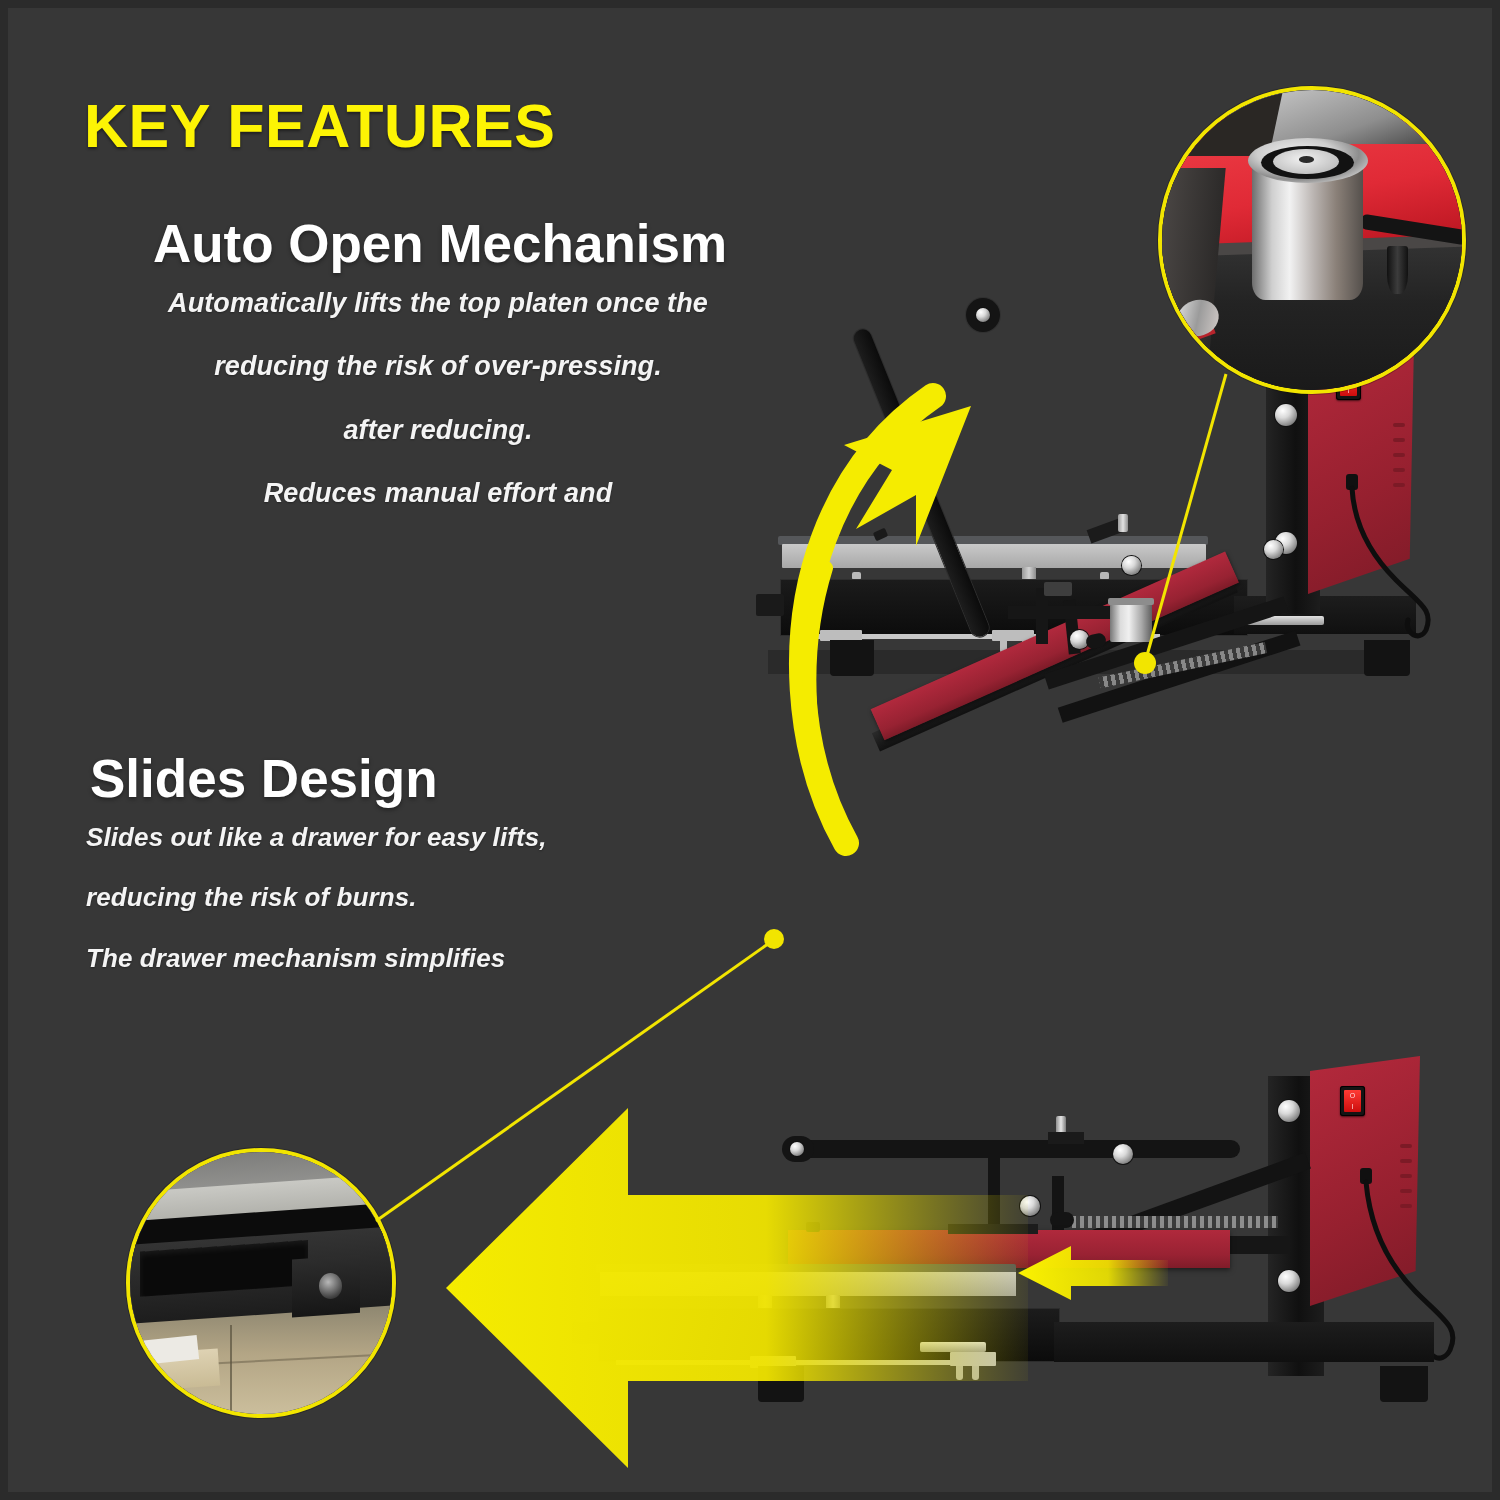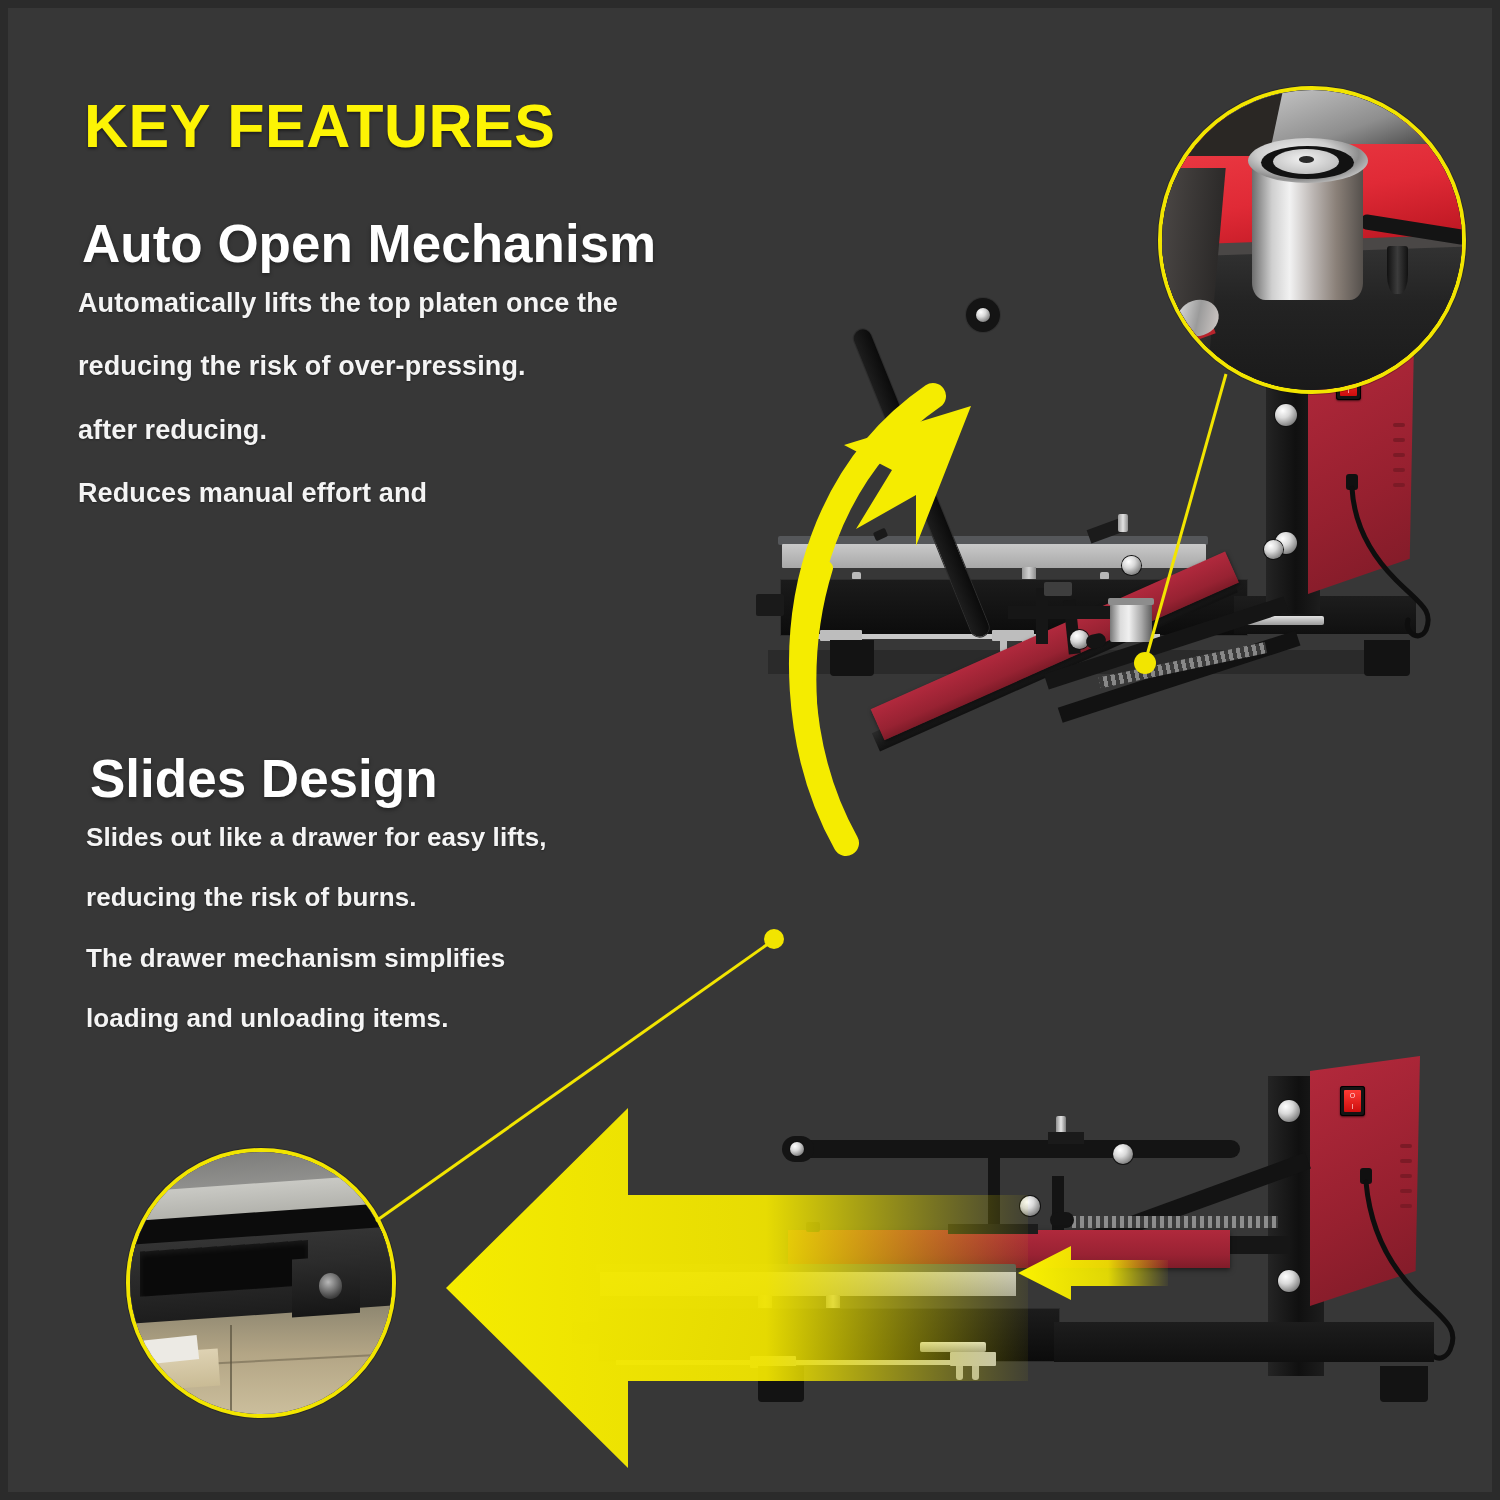--- a/index.html
+++ b/index.html
@@ -38,29 +38,30 @@
     color: #ffffff;
     font-size: 53px;
     font-weight: bold;
     line-height: 1.05;
     margin: 0 0 0 4px;
     text-shadow: 0 2px 4px rgba(0,0,0,0.4);
   }
   .feature-body {
     color: #f4f4f4;
     font-size: 27px;
+    font-style: italic;
     font-weight: bold;
     line-height: 2.35;
     margin: 0;
     letter-spacing: 0.1px;
     text-shadow: 0 1px 2px rgba(0,0,0,0.35);
   }
   .feature-body .ln { display: block; white-space: nowrap; }
 
-  #section-auto-open { position: absolute; left: 0; top: 120px; width: 720px; }
+  #section-auto-open { position: absolute; left: 0; top: 120px; width: 720px; text-align: center; }
   #section-drawer    { position: absolute; left: 8px; top: 655px; width: 720px; }
   #section-drawer .feature-body { font-size: 26px; line-height: 2.33; }
 
   
   .callout-circle {
     position: absolute;
     border-radius: 50%;
     border: 4px solid #f2e500;
     overflow: hidden;
     box-shadow: 0 0 0 1px rgba(0,0,0,0.25);
@@ -193,21 +194,20 @@
         <span class="ln">Reduces manual effort and</span>
       </p>
     </div>
 
     <div id="section-drawer">
       <h2 class="feature-heading">Slides Design</h2>
       <p class="feature-body">
         <span class="ln">Slides out like a drawer for easy lifts,</span>
         <span class="ln">reducing the risk of burns.</span>
         <span class="ln">The drawer mechanism simplifies</span>
-        <span class="ln">loading and unloading items.</span>
       </p>
     </div>
   </div>
 
   <div id="press-open">
 
     <div class="pp" style="left:20px; top:372px; width:640px; height:24px; background:#2a2a2a;"></div>
 
     <div class="pp" style="left:30px; top:258px; width:430px; height:9px; background:#55575a; border-radius:2px;"></div>
     <div class="pp" style="left:34px; top:266px; width:424px; height:24px;

